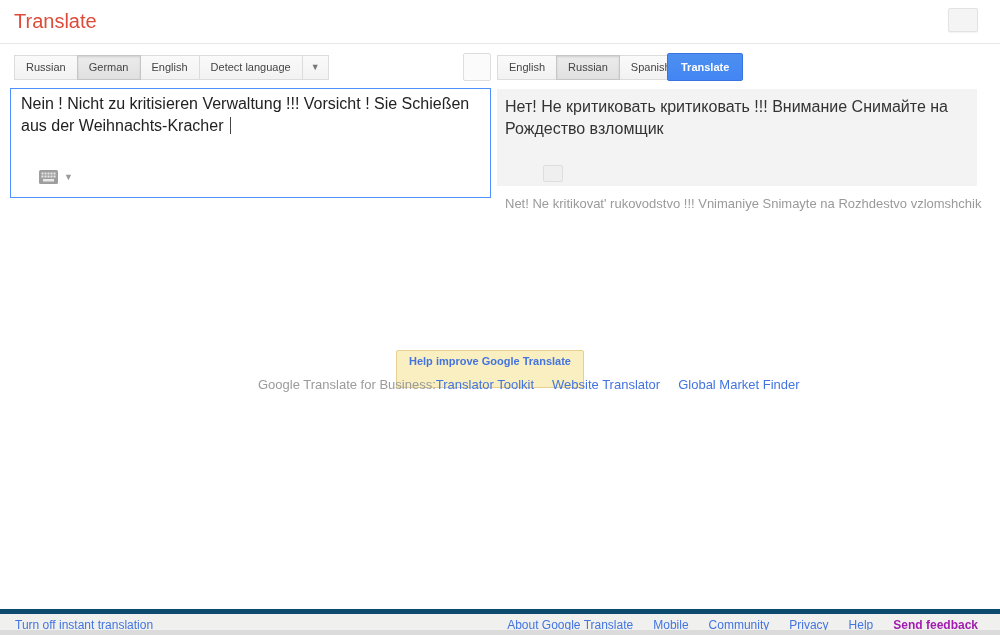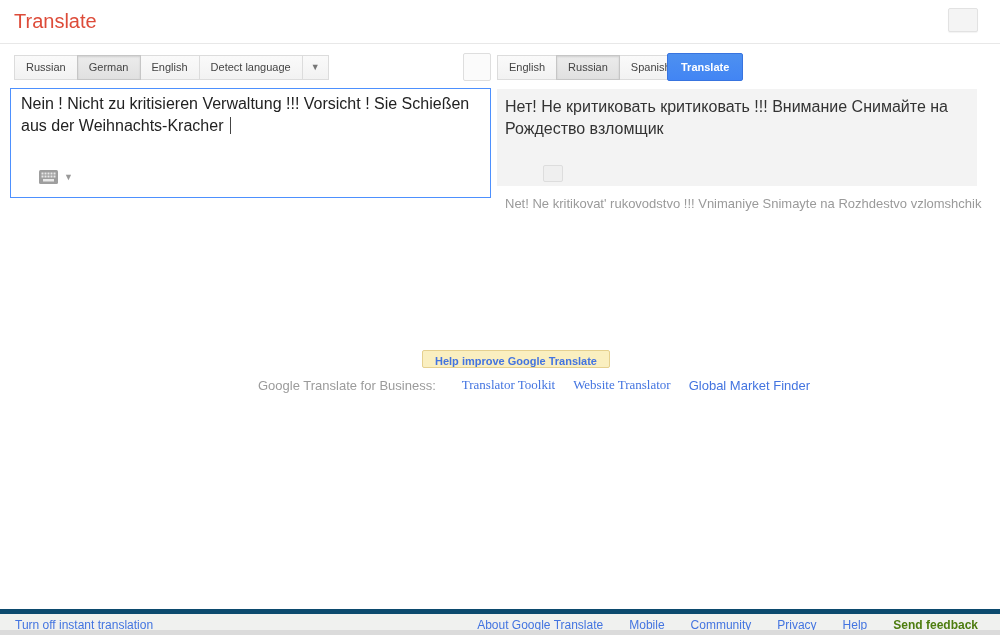--- a/index.html
+++ b/index.html
@@ -42,38 +42,38 @@
   .kbd-arrow { font-size:9px; color:#999; }
 
   .target-panel { position:absolute; left:497px; top:89px; width:480px; height:97px;
                   background:#f3f3f3; padding:7px 8px; font-size:16px; line-height:22px;
                   color:#333; }
   .listen-box { position:absolute; left:46px; top:76px; width:20px; height:17px;
                 background:#efefef; border:1px solid #ddd; border-radius:2px; cursor:pointer; }
   .translit { position:absolute; left:505px; top:196px; font-size:13px; color:#9a9a9a; }
 
   
-  .help-btn { position:absolute; left:422px; top:350px; height:18px; padding:0 12px;
+  .help-btn { position:absolute; left:396px; top:350px; height:38px; padding:0 12px;
               background:#faefc0; border:1px solid #e5d08f; border-radius:2px;
               color:#4374e0; font-size:11px; font-weight:bold; line-height:20px; cursor:pointer; }
   .business-row { position:absolute; left:258px; top:377px; font-size:13px;
                   display:flex; align-items:center; }
-  .business-label { color:#9b9b9b; margin-right:26px; }
+  .business-label { color:#9b9b9b; margin-right:0; }
   .business-row a { color:#4374e0; text-decoration:none; cursor:pointer; }
-  .business-row .blink { margin-right:18px;font-family:Liberation Serif, serif; }
+  .business-row .blink { margin-right:18px; }
 
   
   .footer-bar { position:absolute; left:0; bottom:5px; width:1000px; height:21px;
                 background:#f0f1ef; border-top:5px solid #0c4a6e; font-size:12px; }
   .bottom-strip { position:absolute; left:0; bottom:0; width:1000px; height:5px;
                   background:#dbdbdb; }
   .footer-left { position:absolute; left:15px; top:4px; color:#4374e0; cursor:pointer; }
-  .footer-right { position:absolute; right:22px; top:4px; display:flex; gap:26px; }
+  .footer-right { position:absolute; right:22px; top:4px; display:flex; gap:20px; }
   .footer-right .flink { color:#4374e0; cursor:pointer; }
-  .feedback { color:#4d7c0f; font-weight:bold; cursor:pointer; }
+  .feedback { color:#a21caf; font-weight:bold; cursor:pointer; }
 </style>
 </head>
 <body>
 
 <div class="header">
   <div class="page-title">Translate</div>
   <div class="apps-box"></div>
 </div>
 
 <div class="tabbar tabbar-left">

